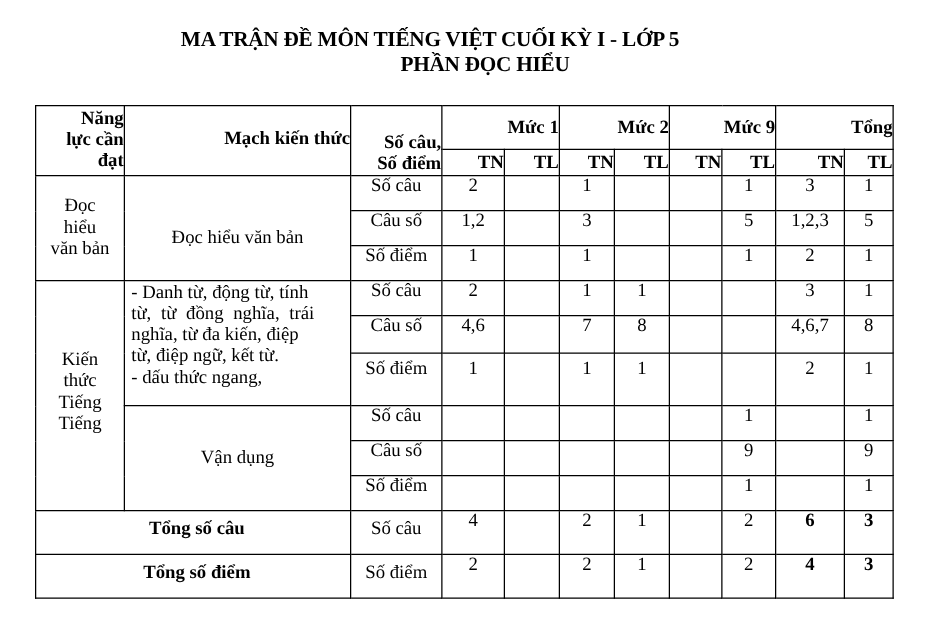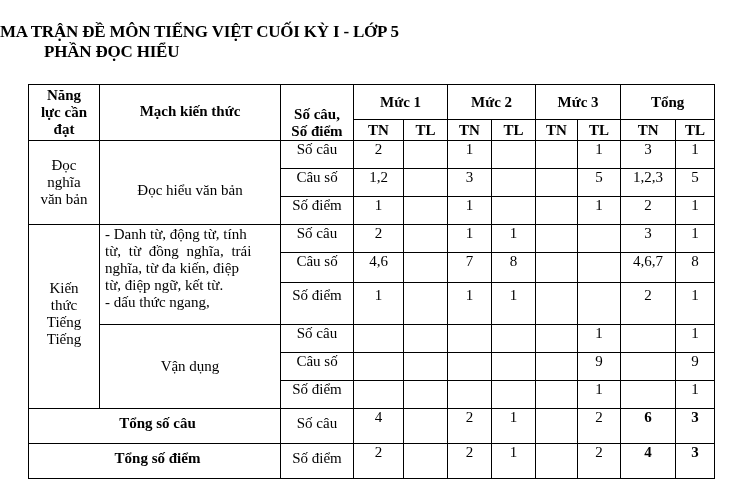--- a/index.html
+++ b/index.html
@@ -1,26 +1,26 @@
 <!DOCTYPE html>
 <html><head>
   <meta charset="utf-8">
   <style>
     html, body { margin: 0; padding: 0; background: #ffffff; }
     body { width: 742px; height: 495px; position: relative; overflow: hidden;
            font-family: "Liberation Serif", "DejaVu Serif", serif; color: #000; }
-    .title { position: absolute; left: 0; width: 688px; 
+    .title { position: absolute; left: 0; width: 688px; text-align: center;
              font-weight: bold; font-size: 17px; line-height: 20px; letter-spacing: -0.2px; }
     #t1 { top: 22px; }
     #t2 { top: 42px; padding-left: 44px; }
     table.matrix { position: absolute; left: 28px; top: 84px; border-collapse: collapse;
                    table-layout: fixed; width: 686px; font-size: 15px; }
     table.matrix td, table.matrix th { border: 1.5px solid #000; padding: 0; text-align: center;
                    vertical-align: top; line-height: 17px; overflow: hidden; }
-    table.matrix th { font-weight: bold; vertical-align: middle; }
+    table.matrix th { font-weight: bold; vertical-align: middle; text-align: right; }
     .hdr-main th { height: 34px; }
     .hdr-sub th { height: 20px; }
     .r td { height: 27px; padding-top: 1px; }
     .bold { font-weight: bold; }
     .left { text-align: right; padding-left: 6px !important; }
     .content-text { text-align: justify !important; padding: 1px 4px 0 5px !important; line-height: 16.5px; margin-top: 12px; }
     .center-v { vertical-align: middle !important; }
   </style>
 </head>
 <body>
@@ -49,38 +49,38 @@
       <div>lực cần</div>
       <div>đạt</div>
     </th>
     <th rowspan="2" style="vertical-align:top;padding-top:18px;">Mạch kiến thức</th>
     <th rowspan="2" style="vertical-align:bottom;">
       <div>Số câu,</div>
       <div>Số điểm</div>
     </th>
     <th colspan="2">Mức 1</th>
     <th colspan="2">Mức 2</th>
-    <th colspan="2">Mức 3</th>
+    <th colspan="2">Mức 9</th>
     <th colspan="2">Tổng</th>
   </tr>
   <tr class="hdr-sub">
     <th>TN</th>
     <th>TL</th>
     <th>TN</th>
     <th>TL</th>
     <th>TN</th>
     <th>TL</th>
     <th>TN</th>
     <th>TL</th>
   </tr>
 
   <tr class="r">
     <td rowspan="3" class="center-v">
       <div>Đọc</div>
-      <div>nghĩa</div>
+      <div>hiểu</div>
       <div>văn bản</div>
     </td>
     <td rowspan="3" style="vertical-align:top;padding-top:41px;">Đọc hiểu văn bản</td>
     <td>Số câu</td>
     <td>2</td>
     <td></td>
     <td>1</td>
     <td></td>
     <td></td>
     <td>1</td>

